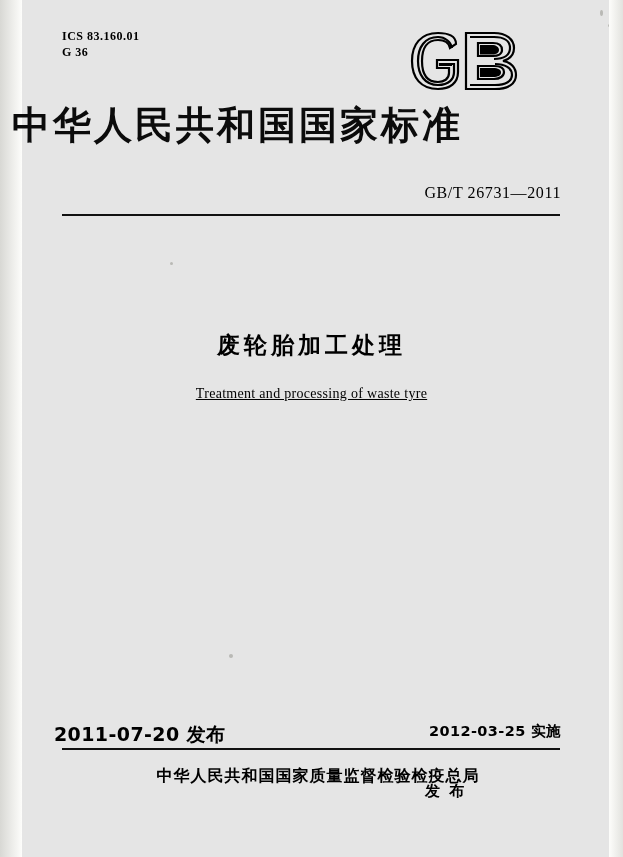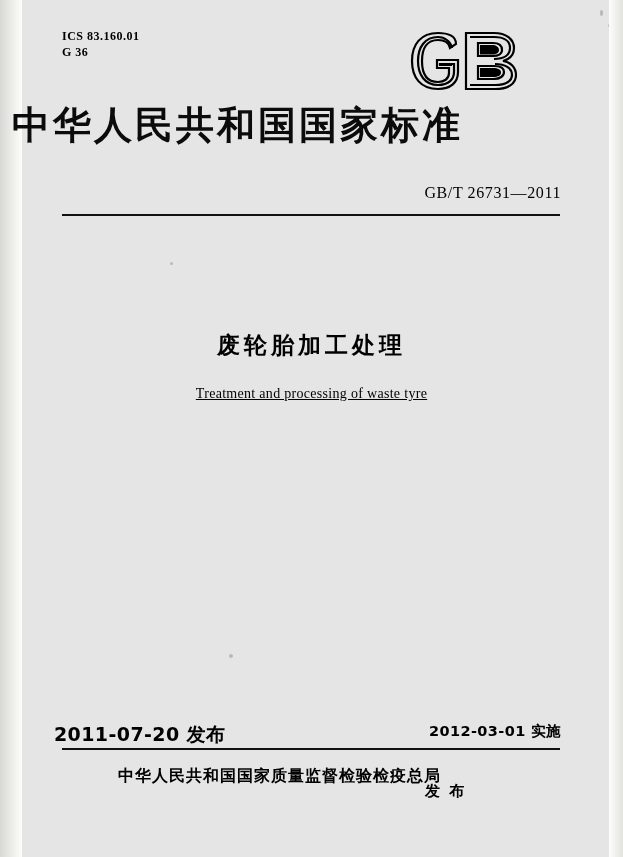--- a/index.html
+++ b/index.html
@@ -144,20 +144,21 @@
     font-size: 14.5px;
     font-weight: bold;
     letter-spacing: 0.4px;
   }
 
   .issuer-block {
     position: absolute;
     left: 118px;
     top: 765px;
     width: 400px;
+    text-align: center;
     font-family: "DejaVu Sans", sans-serif;
     font-weight: bold;
     font-size: 16px;
     line-height: 22px;
     letter-spacing: 1px;
   }
   .issuer-line {
     white-space: nowrap;
   }
   .issue-verb {
@@ -215,21 +216,21 @@
 
   <div class="doc-title-cn">废轮胎加工处理</div>
   <div class="doc-title-en">Treatment and processing of waste tyre</div>
 
   <div class="speck" style="left:170px; top:262px; width:3px; height:3px;"></div>
   <div class="speck" style="left:229px; top:654px; width:4px; height:4px;"></div>
   <div class="speck" style="left:600px; top:10px; width:3px; height:6px;"></div>
   <div class="speck" style="left:608px; top:24px; width:3px; height:3px;"></div>
 
   <div class="date-issue">2011-07-20 发布</div>
-  <div class="date-impl">2012-03-01 实施</div>
+  <div class="date-impl">2012-03-25 实施</div>
   <div class="rule-bottom"></div>
 
 
   <div class="issuer-block">
     <div class="issuer-line">中华人民共和国国家质量监督检验检疫总局</div>
   </div>
   <div class="issue-verb">发 布</div>
 
 </div>
 

